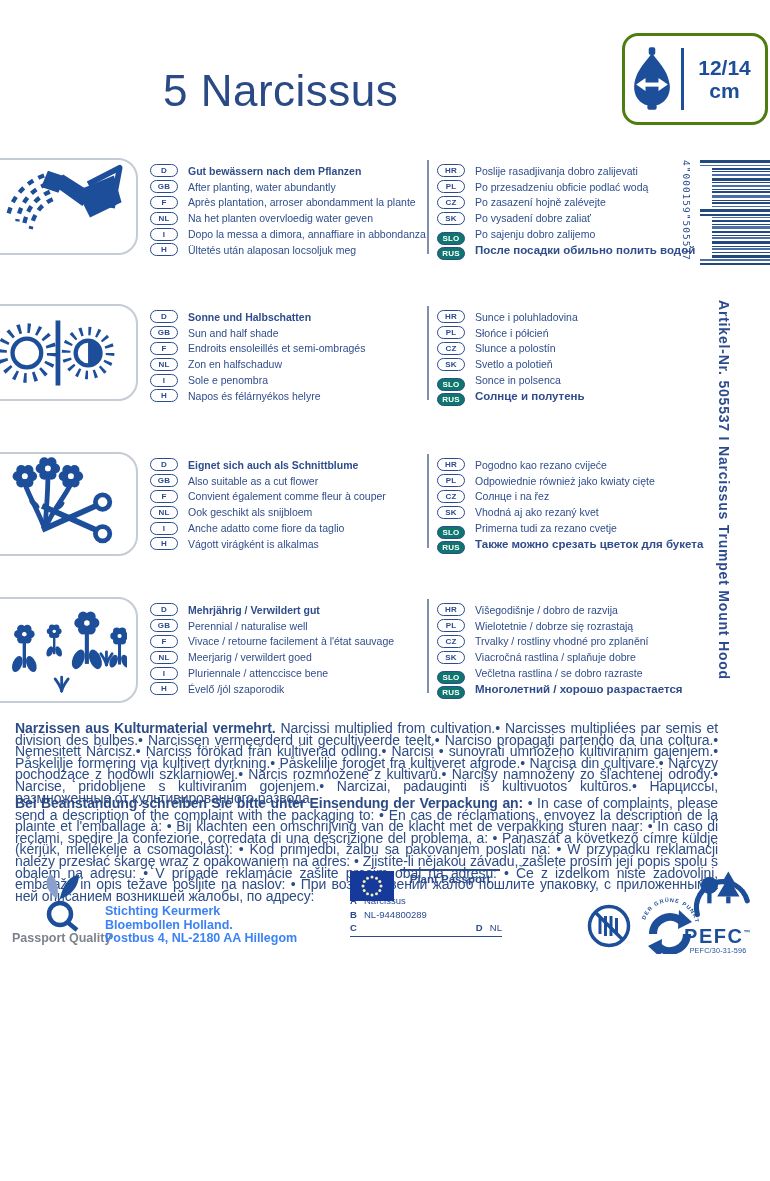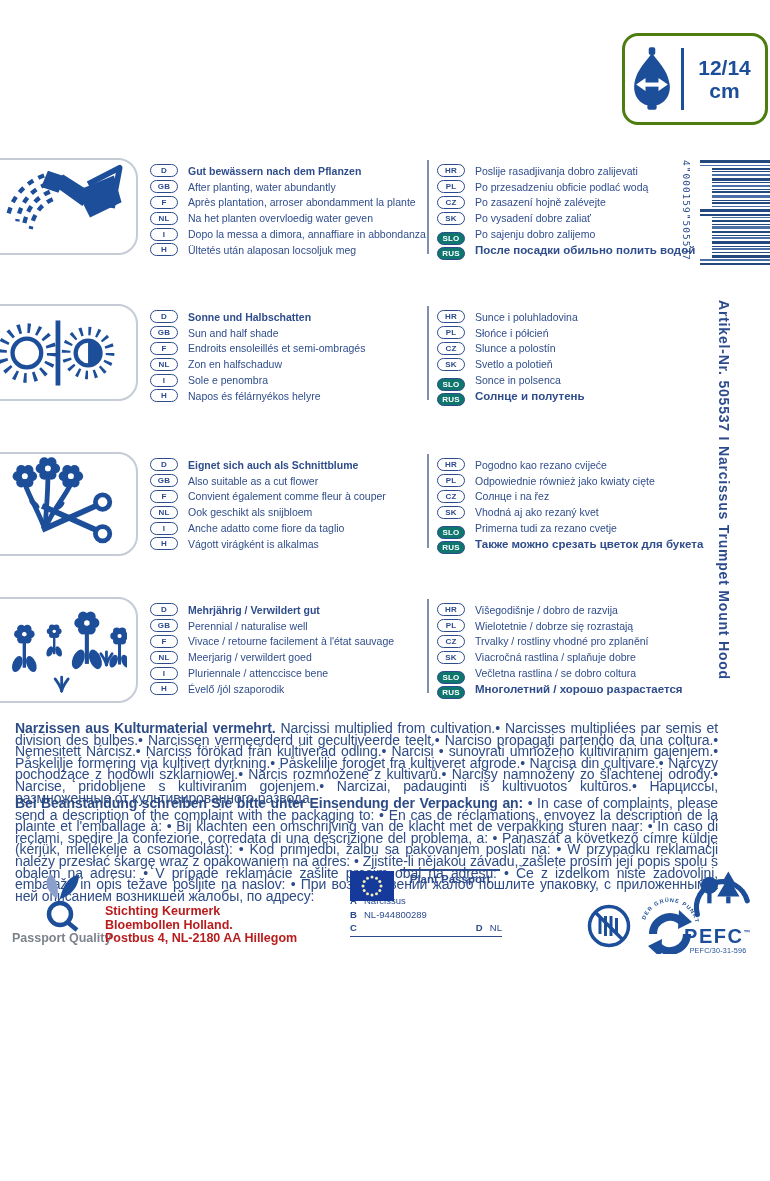--- a/index.html
+++ b/index.html
@@ -40,21 +40,21 @@
   .rowtext.rus{font-size:11.5px;font-weight:bold;}
   
   .para{position:absolute;left:15px;width:703px;font-size:14px;line-height:11.6px;
         color:#2d4c86;text-align:justify;letter-spacing:-0.1px;}
   .para b{font-weight:bold;}
   
   .cq-logo{position:absolute;left:26px;top:872px;}
   .cq-label{position:absolute;left:12px;top:931px;width:130px;font-size:12.5px;
             font-weight:bold;color:#7d838c;}
   .address{position:absolute;left:105px;top:905px;font-size:12.5px;font-weight:bold;
-           color:#b91c1c;line-height:13.5px;}
+           color:#3b82f6;line-height:13.5px;}
   .pp{position:absolute;left:350px;top:869px;width:152px;}
   .pp-flag{position:absolute;left:0;top:2px;}
   .pp-head{margin-left:50px;width:100px;border-top:2.5px solid #2c4b8d;
            font-weight:bold;font-size:11.5px;color:#2c4b8d;padding-top:2px;text-align:center;}
   .pp-rows{margin-top:10px;}
   .pp-row{display:flex;font-size:9.5px;color:#2c4b8d;margin-bottom:2.5px;align-items:baseline;}
   .pp-key{font-weight:bold;width:14px;flex:none;}
   .pp-row.cd{border-bottom:1.8px solid #2c4b8d;padding-bottom:3px;}
   .pp-row.cd .spacer{flex:1;}
   .pp-val{font-size:9.5px;}
@@ -63,20 +63,21 @@
   .pefc{position:absolute;left:668px;top:866px;width:100px;text-align:center;color:#1d4e99;}
   .pefc-name{font-size:20px;font-weight:bold;letter-spacing:1.5px;line-height:18px;}
   .pefc-name sup{font-size:7px;vertical-align:super;}
   .pefc-code{font-size:7.2px;margin-top:1px;letter-spacing:0.2px;}
 </style>
 </head>
 <body>
 
 <div class="page">
 
+  <div class="title">5 Narcissus</div>
 
   <div class="sizebox">
     <svg width="54" height="68" viewBox="0 0 58 72">
       <g fill="#1d4e99">
         <rect x="25.5" y="2" width="7" height="8" rx="2"></rect>
         <path d="M29,7 C27,14 12,24 10,42 C8.5,56 18,65 29,65 C40,65 49.5,56 48,42 C46,24 31,14 29,7 Z"></path>
         <rect x="24" y="63" width="10" height="6" rx="2"></rect>
       </g>
       <g fill="#ffffff">
         <rect x="19" y="39.8" width="20" height="4.4"></rect>
@@ -485,21 +486,21 @@
         <div class="lrow">
           <span class="badge">CZ</span>
           <span class="rowtext">Trvalky / rostliny vhodné pro zplanění</span>
         </div>
         <div class="lrow">
           <span class="badge">SK</span>
           <span class="rowtext">Viacročná rastlina / splaňuje dobre</span>
         </div>
         <div class="lrow">
           <span class="badge filled">SLO</span>
-          <span class="rowtext">Večletna rastlina / se dobro coltura</span>
+          <span class="rowtext">Večletna rastlina / se dobro razraste</span>
         </div>
         <div class="lrow">
           <span class="badge filled">RUS</span>
           <span class="rowtext rus">Многолетний / хорошо разрастается</span>
         </div>
       </div>
   </div>
 
   <div class="para" style="top:723px">
     <b>Narzissen aus Kulturmaterial vermehrt.</b><span> Narcissi multiplied from cultivation.• Narcisses multipliées par semis et division des bulbes.• Narcissen vermeerderd uit gecultiveerde teelt.• Narciso propagati partendo da una coltura.• Nemesitett Nárcisz.• Narciss förökad från kultiverad odling.• Narcisi • sunovrati umnoženo kultiviranim gajenjem.• Påskelilje formering via kultivert dyrkning.• Påskelilje foroget fra kultiveret afgrode.• Narcisa din cultivare.• Narcyzy pochodzące z hodowli szklarniowej.• Narcis rozmnožené z kultivarů.• Narcisy namnožený zo šľachtenej odrody.• Narcise, pridobljene s kultiviranim gojenjem.• Narcizai, padauginti iš kultivuotos kultūros.• Нарциссы, размноженные от культивированного развода.</span>

